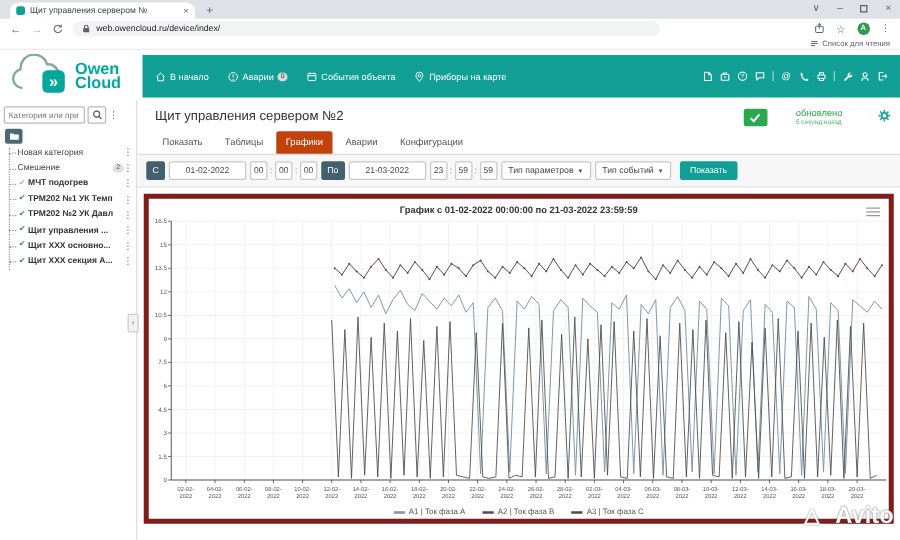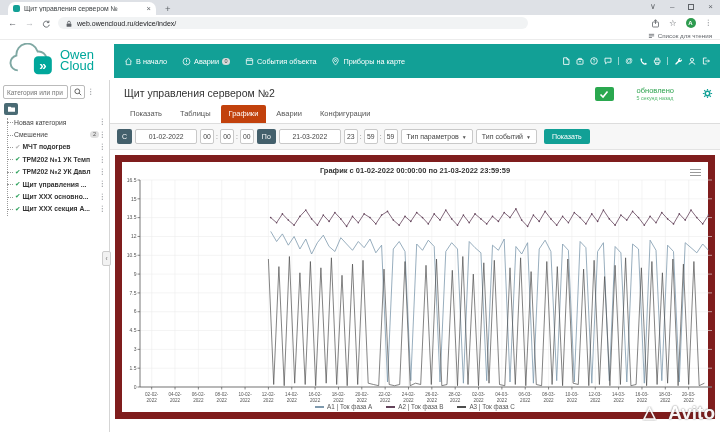--- a/index.html
+++ b/index.html
@@ -21,21 +21,21 @@
 .url-text{font-size:7px;color:#202124;white-space:nowrap}
 .ab-right{margin-left:auto;display:flex;align-items:center;gap:9px}
 .star{color:#5f6368;font-size:8.5px;line-height:1}
 .avatar{width:10px;height:10px;border-radius:50%;background:#2e9b4f;color:#fff;font-size:6px;display:flex;align-items:center;justify-content:center;font-weight:bold}
 .kebab{color:#5f6368;font-size:7.5px;line-height:1}
 .bookmarksbar{height:9px;background:#fff;border-bottom:1px solid #ececec;display:flex;justify-content:flex-end;align-items:center;padding:0 8px;gap:3px}
 .rl-label{font-size:6.2px;color:#5f6368}
 
 .appheader{height:40px;display:flex;background:#fff}
 .logo{width:114px;display:flex;align-items:center;padding-left:7px;gap:3px;flex:none}
-.logo-text{color:#00a79b;font-weight:normal;font-size:13px;line-height:11.5px}
+.logo-text{color:#00a79b;font-weight:bold;font-size:13px;line-height:11.5px}
 .topnav{flex:1;background:#12a096;margin-top:4px;height:34px;display:flex;align-items:center;padding:0 10px;gap:15px;color:#fff}
 .nav-item{display:flex;align-items:center;gap:3px;font-size:7.3px;white-space:nowrap}
 .nav-badge{background:#d9d9d9;color:#444;border-radius:5px;font-size:5.5px;padding:0 2.5px;line-height:7px}
 .utility{margin-left:auto;display:flex;align-items:center;gap:6px}
 .util-divider{width:1px;height:8px;background:rgba(255,255,255,.55)}
 .util-icon{display:flex;align-items:center}
 
 .bodyrow{display:flex;height:352px;position:relative}
 .sidebar{width:110px;border-right:1px solid #d5d5d5;padding-top:5px;position:relative;flex:none;background:#fff}
 .search-row{display:flex;align-items:center;padding:0 3px;gap:2px}
@@ -72,21 +72,21 @@
 .fbtn-dark{height:15px;background:#44606c;color:#fff;font-size:7px;border-radius:2px;padding:0 5px;display:flex;align-items:center}
 .finput{height:15px;border:1px solid #c9c9c9;border-radius:2px;font-size:6.8px;color:#444;text-align:center;background:#fff;font-family:"Liberation Sans",sans-serif}
 .fdate{width:62px}
 .timebox{width:14px;height:15px;border:1px solid #c9c9c9;border-radius:2px;background:#fff;font-size:6.8px;color:#444;display:flex;align-items:center;justify-content:center}
 .fcolon{font-size:6.8px;color:#777}
 .fselect{height:15px;border:1px solid #c9c9c9;border-radius:2px;background:#fff;font-size:7px;color:#444;display:flex;align-items:center;gap:3px;padding:0 5px;white-space:nowrap}
 .caret{font-size:5px;color:#555}
 .fshow{height:15px;background:#12a096;color:#fff;font-size:7px;border-radius:2px;padding:0 8px;display:flex;align-items:center;margin-left:4px}
 .timegroup{display:flex;align-items:center;gap:2px}
 
-.chartcard{margin:5px 5px 0;border:7px solid #7f1d1d;position:relative;height:264px;background:#fff}
+.chartcard{margin:5px 5px 0;border:4px solid #7f1d1d;position:relative;height:264px;background:#fff}
 .chart-title{text-align:center;font-size:7.5px;font-weight:bold;color:#333;padding-top:4px}
 .hamburger{position:absolute;top:5px;right:7px;width:11px;cursor:pointer}
 .hamburger div{height:1.4px;background:#999;margin:1.6px 0}
 #chart-svg{display:block;margin:2px 2px 0}
 .legend{position:absolute;bottom:2px;left:0;right:0;display:flex;justify-content:center;gap:14px;align-items:center}
 .lg-item{display:flex;align-items:center;gap:3px;font-size:6.3px;color:#555}
 .lg-dash{width:9px;height:2px;display:inline-block}
 
 .watermark{position:absolute;right:5px;bottom:8px;display:flex;align-items:center;gap:11px;opacity:.95;pointer-events:none}
 .watermark span{font-size:19px;font-weight:bold;color:#fff;text-shadow:0 0 2px rgba(60,60,60,.55),0 0 1px rgba(60,60,60,.55)}

